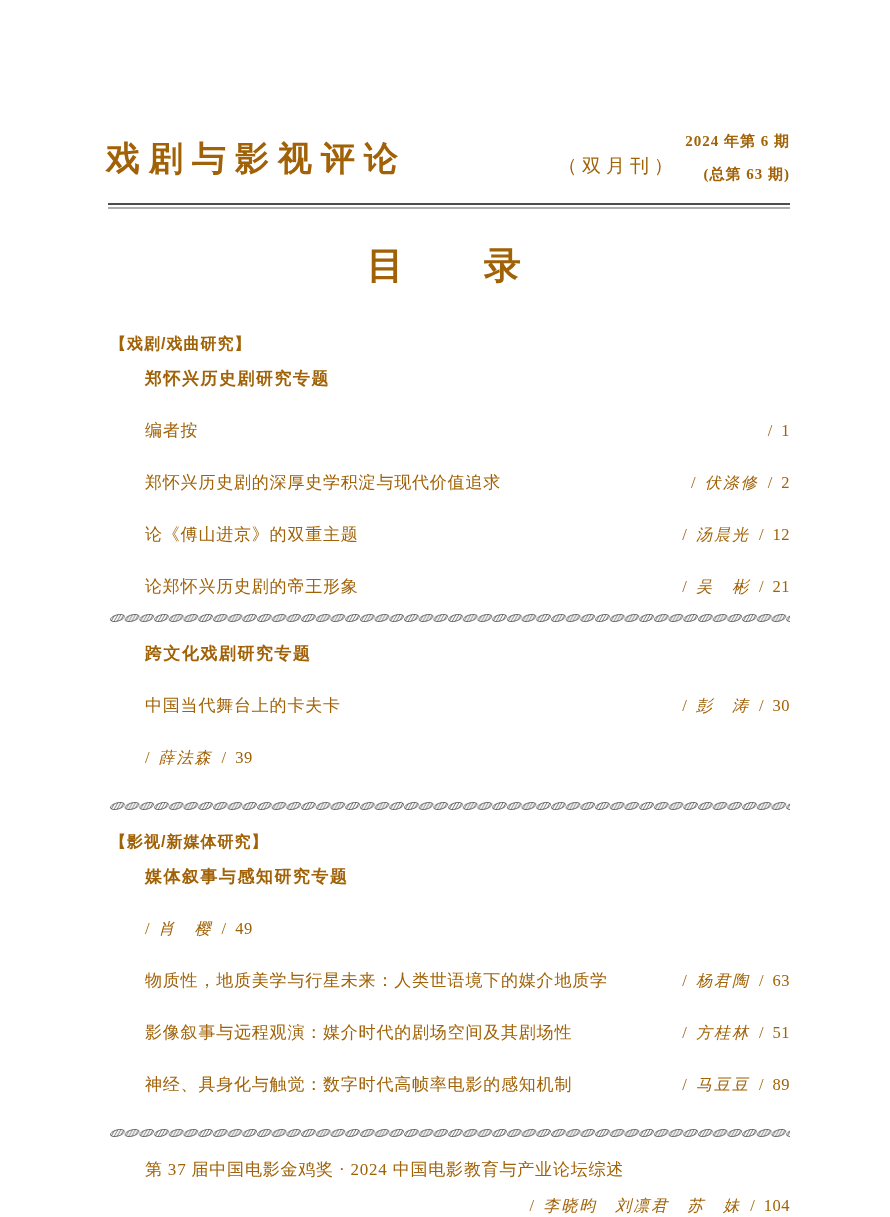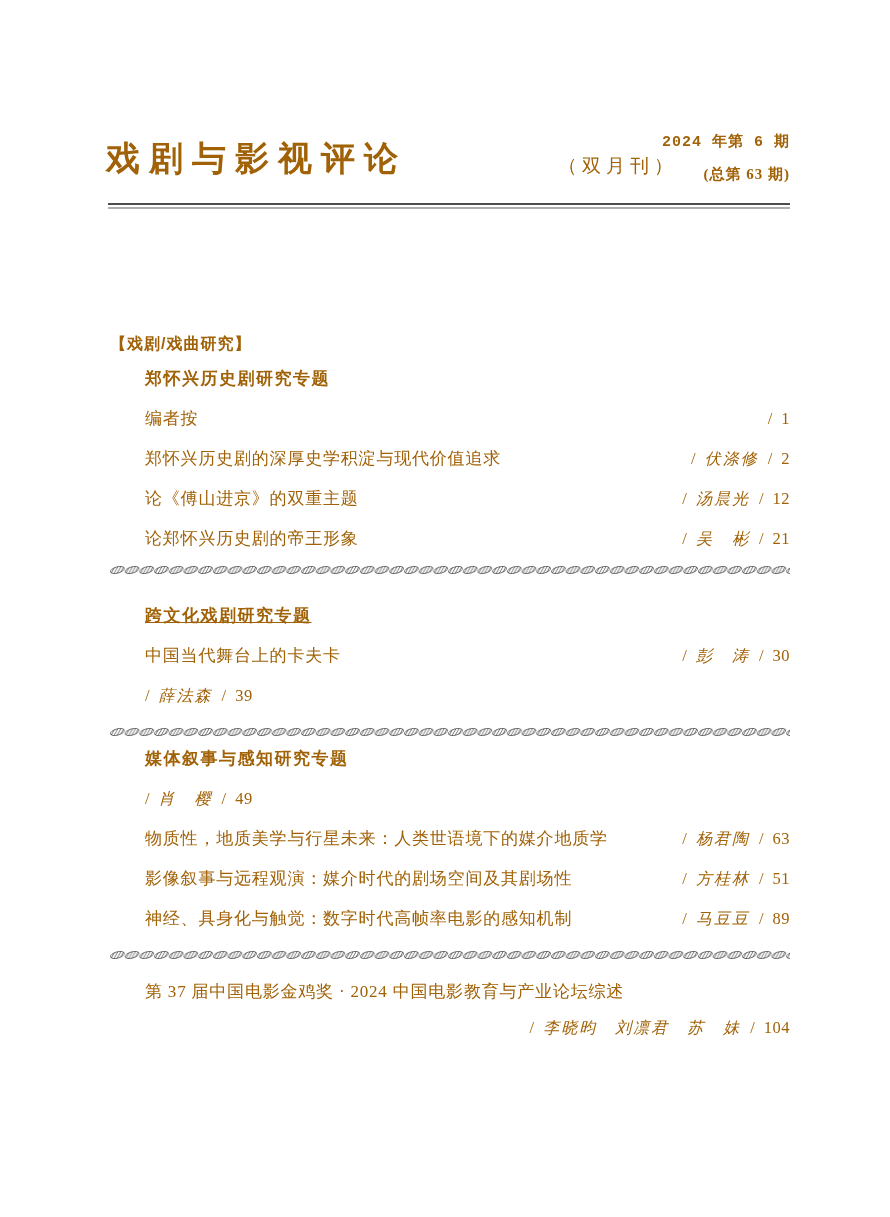--- a/index.html
+++ b/index.html
@@ -16,21 +16,21 @@
     font-family:"Liberation Serif","DejaVu Serif",serif;
   }
   .journal-subtitle {
     position:absolute; left:558px; top:153px;
     font-size:19px; letter-spacing:5px;
   }
   .issue-info {
     position:absolute; right:100px; top:132px;
     text-align:right; font-weight:bold; font-size:15px; letter-spacing:1px;
   }
-  .issue-info .line1 { margin-bottom:14px;font-family:Liberation Mono, monospace; }
+  .issue-info .line1 { margin-bottom:14px; }
   .header-rule { position:absolute; left:108px; right:100px; top:203px; }
   .header-rule .rt { height:2px; background:#4d4d4d; }
   .header-rule .rg { height:2px; background:#fff; }
   .header-rule .rb { height:2px; background:#aeaeae; }
   
   .toc-title {
     position:absolute; left:0; right:0; top:241px;
     text-align:center; font-size:37px; font-weight:bold;
     font-family:"Liberation Sans","DejaVu Sans",sans-serif;
     letter-spacing:2px;
@@ -56,40 +56,41 @@
   .sep:first-child { margin-left:0; }
   .row-author { font-style:italic; letter-spacing:2px; font-size:16px; }
   .row-page { letter-spacing:0.5px; }
   .divider { height:12px; overflow:hidden; }
   .final-title { font-size:17px; letter-spacing:0.8px; padding-left:35px; }
   .final-authors {
     display:flex; justify-content:flex-end; align-items:baseline;
     font-size:16.5px;
   }
   
-  .m19 { margin-top:11px; } .m16 { margin-top:16px; } .m11 { margin-top:11px; }
-  .m22 { margin-top:30px;text-decoration:underline; } .m21 { margin-top:21px; } .m12 { margin-top:12px; }
+  .m19 { margin-top:11px; } .m16 { margin-top:28px; } .m11 { margin-top:11px; }
+  .m22 { margin-top:20px; } .m21 { margin-top:21px; } .m12 { margin-top:12px; }
 </style>
 </head>
 <body>
 
 <div class="page">
 
   <div class="journal-title">戏剧与影视评论</div>
   <div class="journal-subtitle">（双月刊）</div>
   <div class="issue-info">
     <div class="line1">2024 年第 6 期</div>
     <div class="line2">(总第 63 期)</div>
   </div>
   <div class="header-rule">
     <div class="rt"></div>
       <div class="rg"></div>
       <div class="rb"></div>
   </div>
 
+  <div class="toc-title">目　　录</div>
 
   <div class="contents">
 
     <div class="row section-heading">【戏剧/戏曲研究】</div>
 
     <div class="row topic-heading m19">郑怀兴历史剧研究专题</div>
 
     <div class="row toc-row m16">
       <span class="row-title">编者按</span>
       <span class="row-right"><span class="sep">/</span><span class="row-page">1</span></span>
@@ -136,20 +137,21 @@
     <div class="row toc-row m16">
       <span class="row-right"><span class="sep">/</span><span class="row-author">薛法森</span><span class="sep">/</span><span class="row-page">39</span></span>
     </div>
 
     <div class="divider m16">
       <svg width="680" height="12" xmlns="http://www.w3.org/2000/svg">
         <rect x="0" y="0" width="680" height="12" fill="url(#chain)"></rect>
       </svg>
     </div>
 
+    <div class="row section-heading m22">【影视/新媒体研究】</div>
 
     <div class="row topic-heading m19">媒体叙事与感知研究专题</div>
 
     <div class="row toc-row m16">
       <span class="row-right"><span class="sep">/</span><span class="row-author">肖　樱</span><span class="sep">/</span><span class="row-page">49</span></span>
     </div>
 
     <div class="row toc-row m16">
       <span class="row-title">物质性，地质美学与行星未来：人类世语境下的媒介地质学</span>
       <span class="row-right"><span class="sep">/</span><span class="row-author">杨君陶</span><span class="sep">/</span><span class="row-page">63</span></span>

